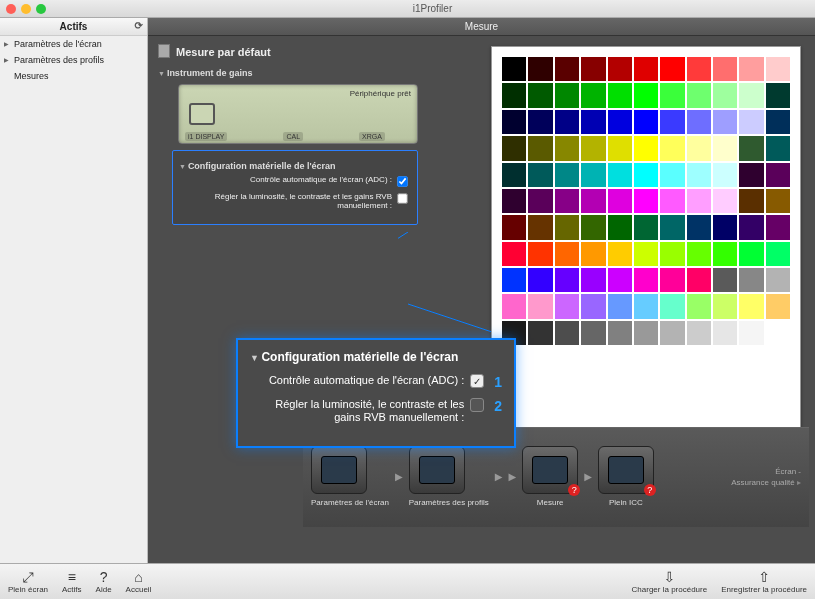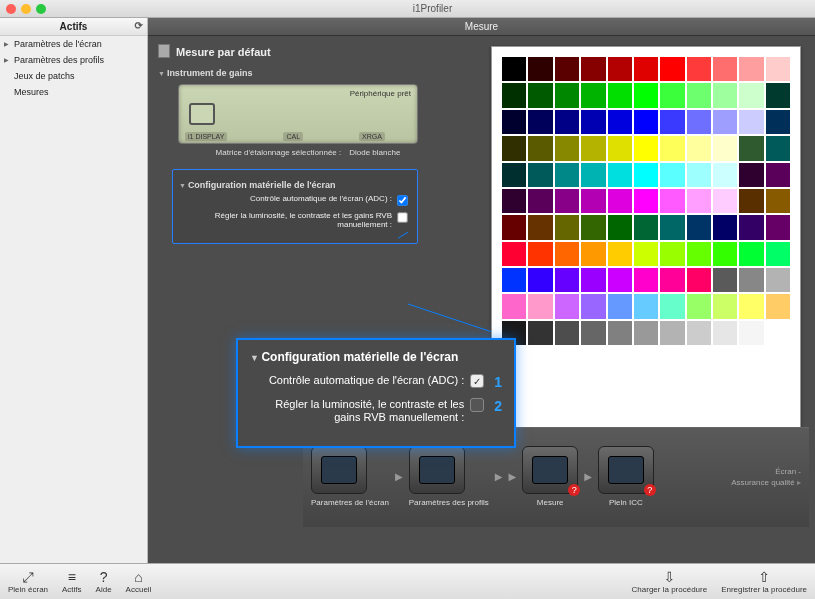--- a/index.html
+++ b/index.html
@@ -76,21 +76,20 @@
 
 <div class="main">
   <div class="sidebar">
     <div class="sidebar-header">
       <span>Actifs</span>
       <span class="refresh">⟳</span>
     </div>
     <div id="side-items">
         <div class="side-item arrow">Paramètres de l'écran</div>
         <div class="side-item arrow">Paramètres des profils</div>
-        <div class="side-item">Jeux de patchs</div>
         <div class="side-item">Mesures</div>
       </div>
   </div>
 
   <div class="content">
     <div class="tabbar">
         <span>Mesure</span>
       </div>
 
     <div class="panel-left">
@@ -101,24 +100,20 @@
 
       <div class="section-title">Instrument de gains</div>
       <div class="device-box">
         <div class="ready">Périphérique prêt</div>
         <div class="icon"></div>
         <div class="tags">
           <span>i1 DISPLAY</span>
           <span>CAL</span>
           <span>XRGA</span>
         </div>
-      </div>
-      <div class="matrix-row">
-        <span>Matrice d'étalonnage sélectionnée :</span>
-        <span>Diode blanche</span>
       </div>
 
       <div class="config-box">
         <div class="section-title" style="margin-left:-2px">Configuration matérielle de l'écran</div>
         <div class="row">
           <div class="lbl">Contrôle automatique de l'écran (ADC) :</div>
           <input type="checkbox" checked="" style="transform: scale(0.8);">
         </div>
         <div class="row">
           <div class="lbl">Régler la luminosité, le contraste et les gains RVB manuellement :</div>

